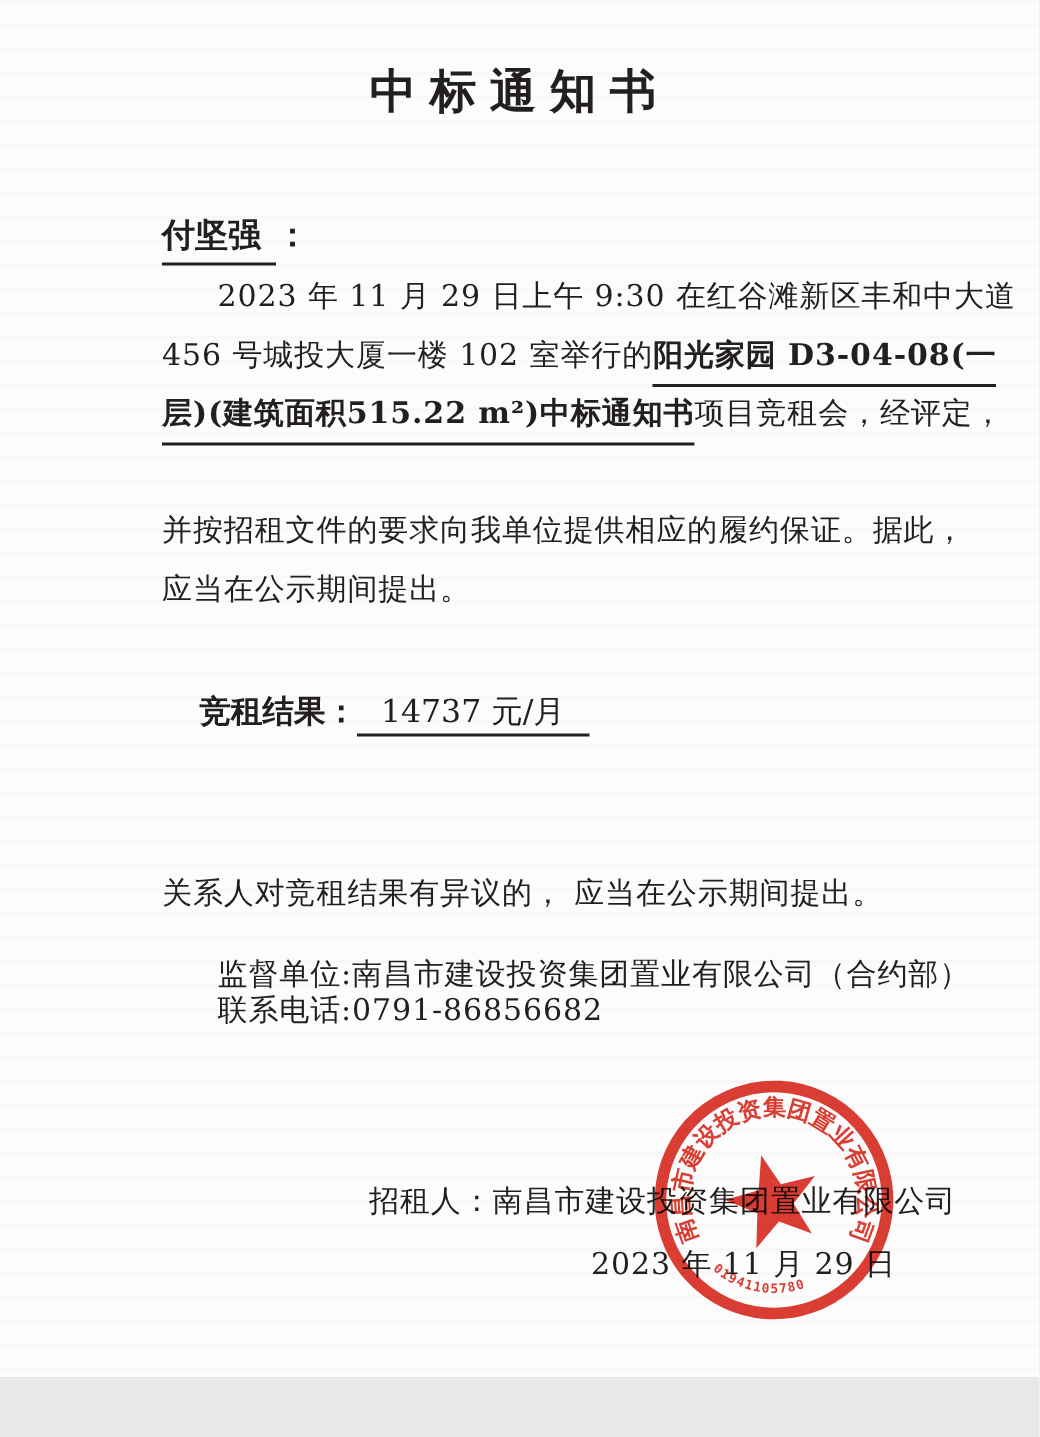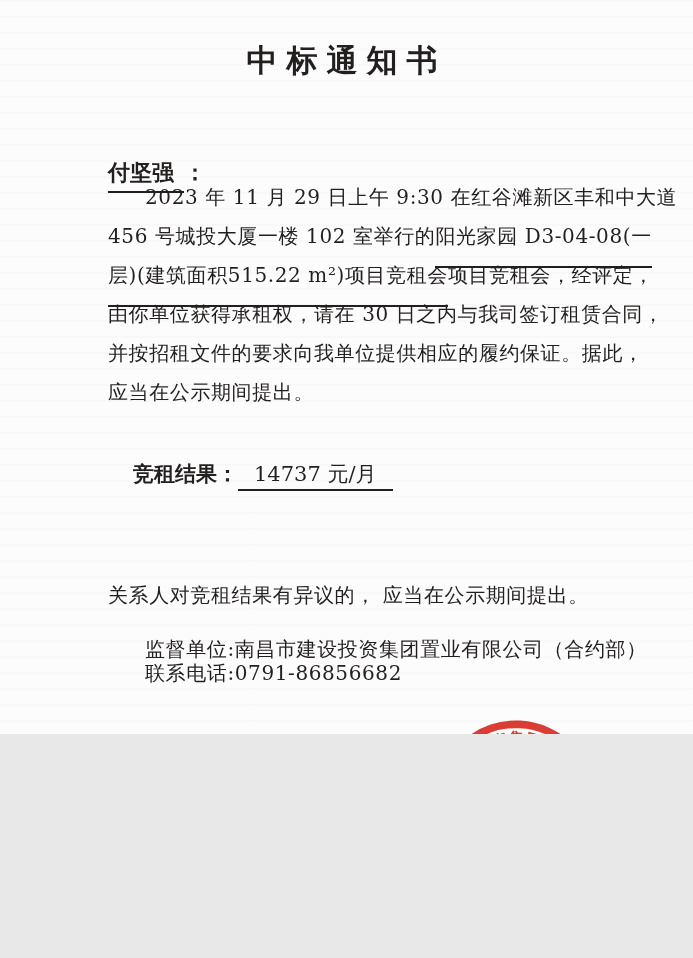--- a/index.html
+++ b/index.html
@@ -3,21 +3,21 @@
 <meta charset="utf-8">
 <style>
   html, body {
     margin: 0;
     padding: 0;
     background: #e8e8e8;
   }
   .page {
     position: relative;
     width: 693px;
-    height: 734px;
+    height: 918px;
     margin: 0 auto;
     background:
       repeating-linear-gradient(180deg,
         rgba(0,0,0,0.015) 0px, rgba(0,0,0,0.015) 2px,
         rgba(255,255,255,0) 2px, rgba(255,255,255,0) 16px),
       #fcfcfc;
     overflow: hidden;
     font-family: "DejaVu Serif", "Liberation Serif", serif;
     color: #221f1e;
   }
@@ -31,30 +31,29 @@
   }
   .salutation {
     left: 108px; top: 142px;
     font-size: 22px;
     font-weight: 700;
   }
   .salutation .name {
     border-bottom: 2px solid #221f1e;
     padding: 0 10px 3px 0;
     display: inline-block;
-    margin-top: 16px;
   }
   .body-line {
     font-size: 20px;
     letter-spacing: 0.6px;
   }
   .em {
-    font-weight: 400;
+    font-weight: 700;
     border-bottom: 2px solid #221f1e;
-    padding-bottom: 18px;
+    padding-bottom: 8px;
   }
   .l1  { left: 145px; top: 184px; }
   .l2  { left: 108px; top: 223px; }
   .l3  { left: 108px; top: 262px; }
   .l4  { left: 108px; top: 301px; }
   .l5  { left: 108px; top: 340px; }
   .l6  { left: 108px; top: 379px; }
   .result-line { left: 108px; top: 460px; font-size: 21px; }
   .result-line .label { font-weight: 700; margin-left: 25px; }
   .result-line .value {
@@ -87,24 +86,23 @@
     <span class="name">付坚强</span><span>：</span>
   </div>
 
   <div class="abs body-line l1">2023 年 11 月 29 日上午 9:30 在红谷滩新区丰和中大道</div>
 
   <div class="abs body-line l2">
     <span>456 号城投大厦一楼 102 室举行的</span><span class="em">阳光家园 D3-04-08(一</span>
   </div>
 
   <div class="abs body-line l3">
-    <span class="em">层)(建筑面积515.22 m²)项目竞租会</span><span>项目竞租会，经评定，</span>
+    <span class="em">层)(建筑面积515.22 m²)中标通知书</span><span>项目竞租会，经评定，</span>
   </div>
 
-  <div class="abs body-line l4">由你单位获得承租权，请在 30 日之内与我司签订租赁合同，</div>
   <div class="abs body-line l5">并按招租文件的要求向我单位提供相应的履约保证。据此，</div>
   <div class="abs body-line l6">应当在公示期间提出。</div>
 
   <div class="abs result-line">
     <span class="label">竞租结果：</span><span class="value">14737 元/月</span>
   </div>
 
   <div class="abs body-line p2l2">关系人对竞租结果有异议的， 应当在公示期间提出。</div>
 
   <div class="abs body-line supervisor">监督单位:南昌市建设投资集团置业有限公司（合约部）</div>

